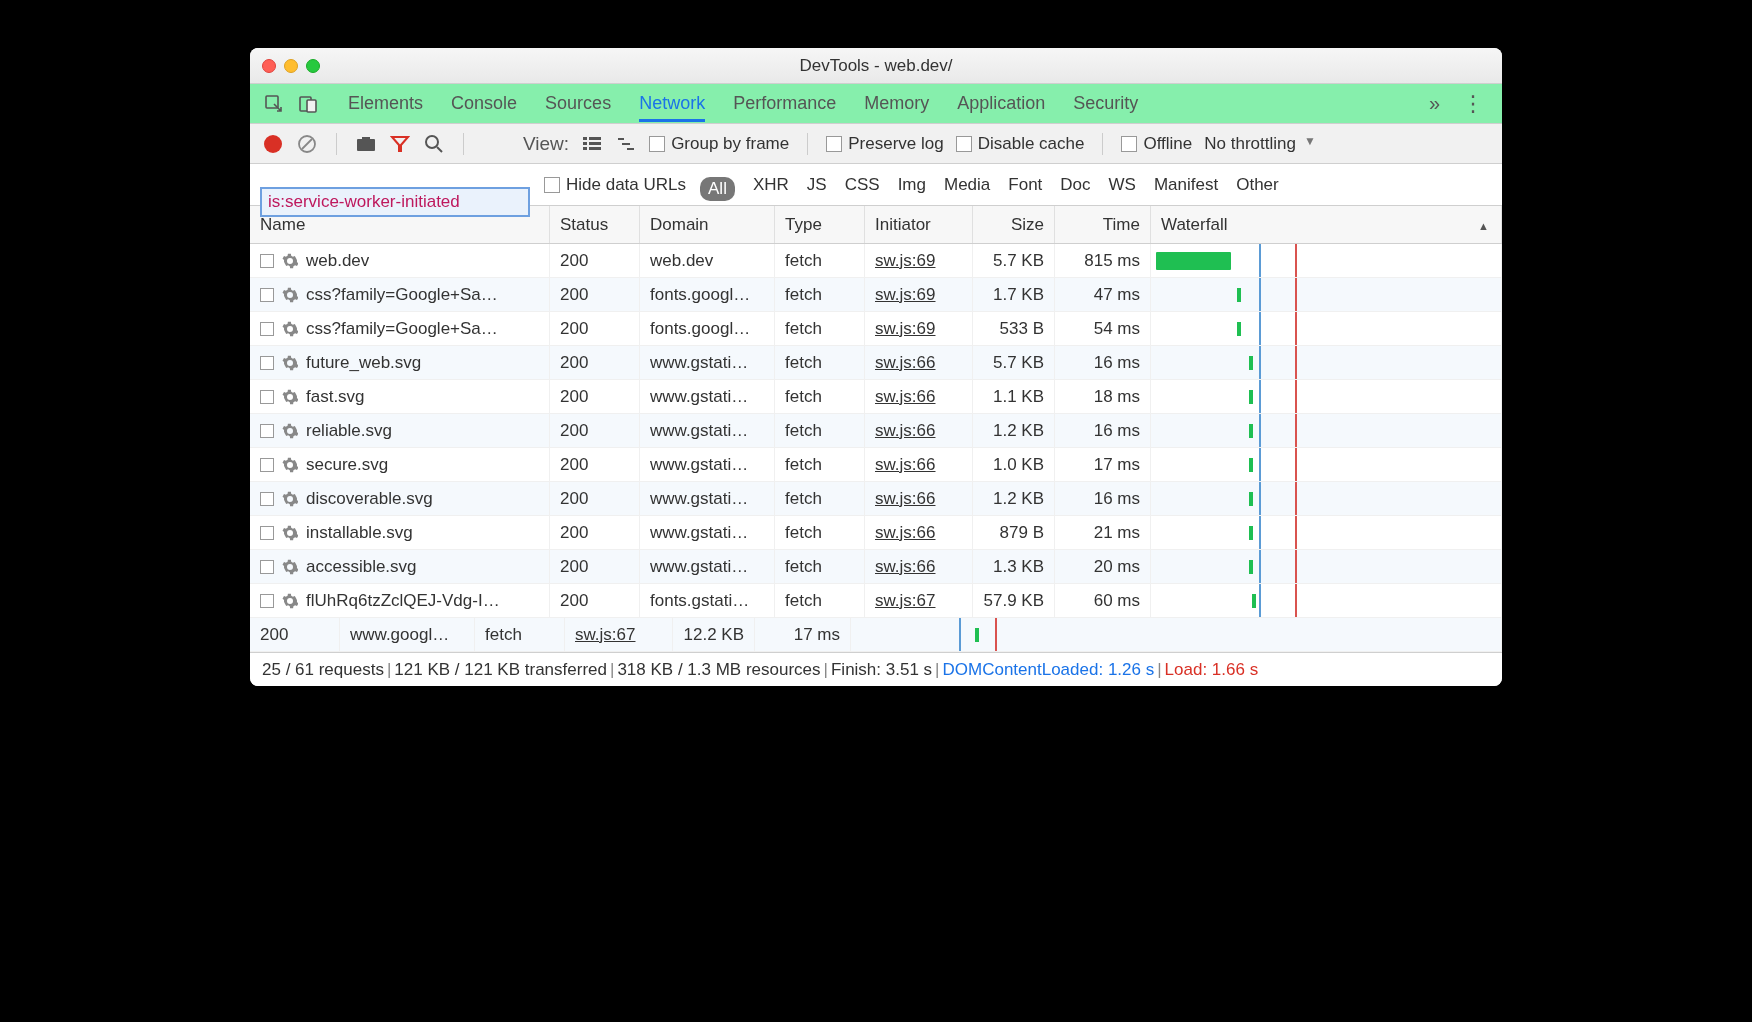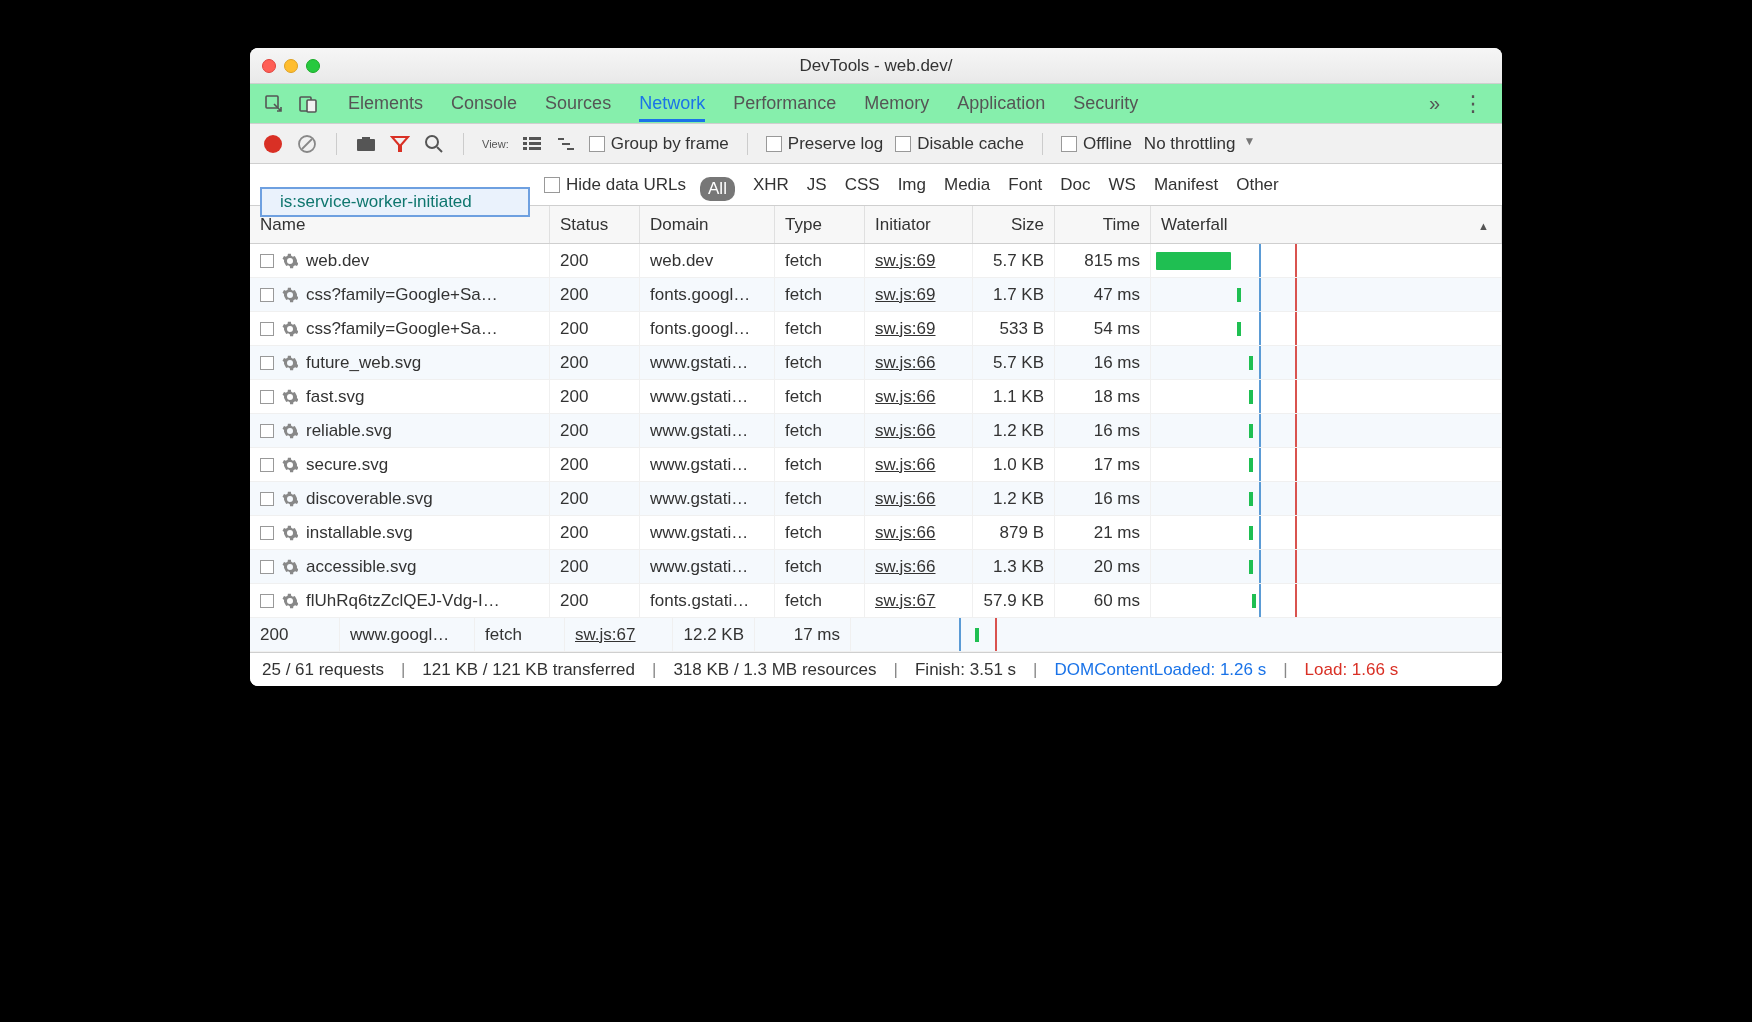--- a/index.html
+++ b/index.html
@@ -61,43 +61,43 @@
   background:#f1f1f1;
   border-bottom:1px solid #cfcfcf;
   display:flex;
   align-items:center;
   padding:0 12px;
   gap:12px;
 }
 .rec-dot { width:18px; height:18px; border-radius:50%; background:#d93025; }
 .tool-icon { width:22px; height:22px; display:flex; align-items:center; justify-content:center; color:#555; cursor:pointer; }
 .divider-v { width:1px; height:22px; background:#ccc; margin:0 6px; }
-.toolbar-label { color:#555; font-size:11px; }
+.toolbar-label { color:#555; font-size:19px;margin-left:41px; }
 .checkbox-wrap { display:flex; align-items:center; gap:6px; color:#333; font-size:17px; cursor:pointer; }
 .checkbox-box { width:16px; height:16px; border:1px solid #999; background:#fff; }
 .throttling { display:flex; gap:8px; color:#333; font-size:17px; cursor:pointer; }
 .dropdown-caret { color:#777; font-size:12px; }
 
 .filterbar {
   height:42px;
   background:#fff;
   border-bottom:1px solid #cfcfcf;
   display:flex;
   align-items:center;
   padding:0 10px;
   gap:14px;
 }
 .filter-input {
   width:270px;
   height:30px;
   border:2px solid #6ea0e0;
   background:#eaf2fc;
   font-size:17px;
-  padding:0 18px;
-  color:#0f766e;
+  padding:0 6px;
+  color:#be185d;
   margin-top:34px;
 }
 .filter-pill { font-size:17px; color:#333; cursor:pointer; }
 .filter-pill.active { background:#777; color:#fff; padding:2px 8px; border-radius:10px;margin-top:8px; }
 
 .table-wrap { background:#fff; }
 .thead {
   display:flex;
   height:38px;
   border-bottom:1px solid #cfcfcf;
@@ -144,21 +144,21 @@
 
 .statusbar {
   height:34px;
   background:#fff;
   border-top:1px solid #cfcfcf;
   display:flex;
   align-items:center;
   padding:0 12px;
   font-size:17px;
   color:#333;
-  gap:17px;
+  gap:3px;
 }
 .status-sep { color:#888; }
 .dcl { color:#1a73e8; }
 .load { color:#d93025; }
 
 svg { display:block; }
 </style>
 </head>
 <body>
 

